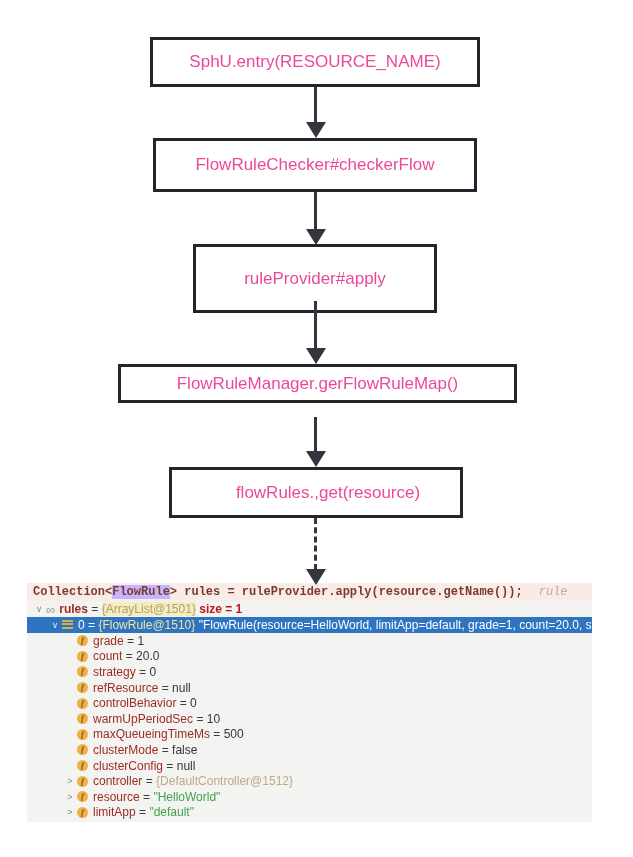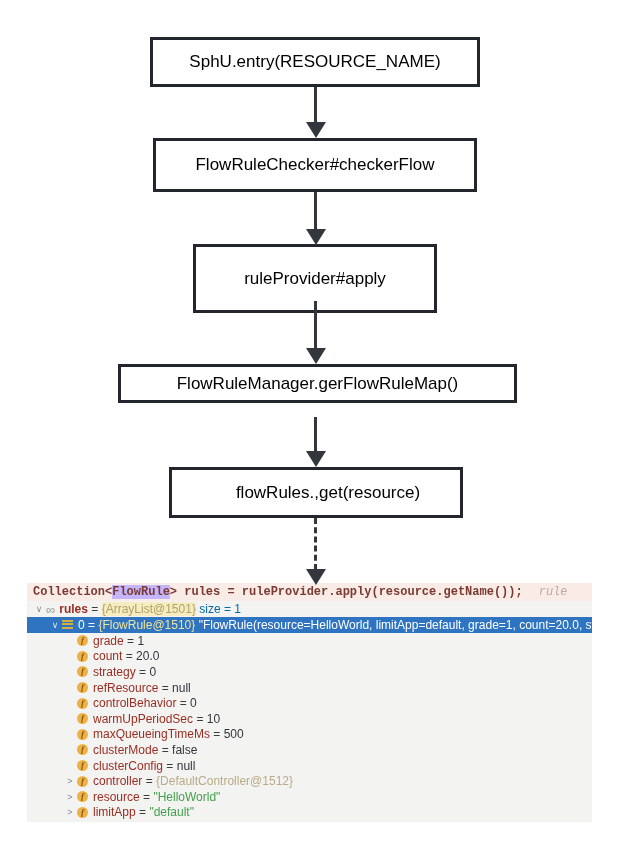--- a/index.html
+++ b/index.html
@@ -2,21 +2,21 @@
 <html style="--box-border: #23262d; --arrow: #33363c; --panel-bg: #f3f3f2; --code-bg: #f9ece7; --code-text: #7b3a31; --sel-bg: #2e74c0; --name-col: #9b2d22; --string-col: #44a04c; --ref-col: #b3a266; --ficon-bg: #eeb148;"><head>
 <meta charset="utf-8">
 <style>
   html,body{margin:0;padding:0;background:#fff;}
   .canvas{position:relative;width:633px;height:857px;background:#ffffff;overflow:hidden;
           font-family:"Liberation Sans",sans-serif;}
 
   
   .fc-box{position:absolute;background:#fff;border:3px solid var(--box-border,#23262d);
           display:flex;align-items:center;justify-content:center;
-          color:#000000;font-size:17px;box-sizing:border-box;}
+          color:#ec4899;font-size:17px;box-sizing:border-box;}
   .arrow-line{position:absolute;width:3px;background:var(--arrow,#33363c);}
   .arrow-line.dashed{background:none;border-left:3px dashed var(--arrow,#33363c);width:0;}
   .arrow-head{position:absolute;width:0;height:0;
               border-left:10px solid transparent;border-right:10px solid transparent;
               border-top:16px solid var(--arrow,#33363c);}
 
   
   .ide{position:absolute;left:27px;top:583px;width:565px;height:239px;
        background:var(--panel-bg,#f3f3f2);font-size:12px;color:#333;z-index:1;}
   .code-line{height:18px;background:var(--code-bg,#f9ece7);
@@ -25,21 +25,21 @@
              padding-left:6px;white-space:pre;overflow:hidden;}
   .code-hl{background:#c4b5fd;}
   .code-hint{font-style:italic;font-weight:normal;color:#c5a89f;margin-left:16px;}
 
   .trow{display:flex;align-items:center;white-space:pre;height:16px;overflow:hidden;}
   .chev{color:#8a8a8a;font-size:9px;width:14px;text-align:center;flex:none;}
   .watch-icon{color:#9a9a9a;font-size:13px;margin-right:4px;flex:none;line-height:1;}
   .vname{color:var(--name-col,#9b2d22);font-weight:bold;}
   .veq{color:#3c3c3c;}
   .vref{color:var(--ref-col,#b3a266);background:#f6ecc2;}
-  .vsize{color:#0369a1;font-weight:normal;}
+  .vsize{color:#b91c1c;font-weight:bold;}
 
   .sel{background:var(--sel-bg,#2e74c0);color:#fff;}
   .sel .chev{color:#d9e6f5;}
   .sel .veq,.sel .vdesc{color:#fff;}
   .sel .vref{color:#efe3a0;background:none;}
   .stack-icon{width:11px;height:10px;margin-right:5px;flex:none;
               background:repeating-linear-gradient(to bottom,#d3af44 0 2px,rgba(0,0,0,0) 2px 3.5px);}
 
   .frow{display:flex;align-items:center;height:15.6px;white-space:pre;
         padding-left:36px;overflow:hidden;cursor:default;}

